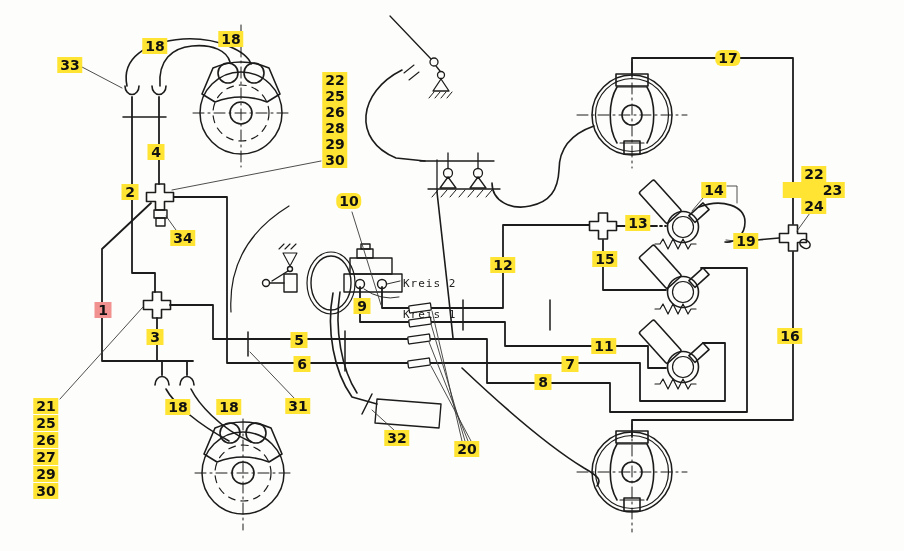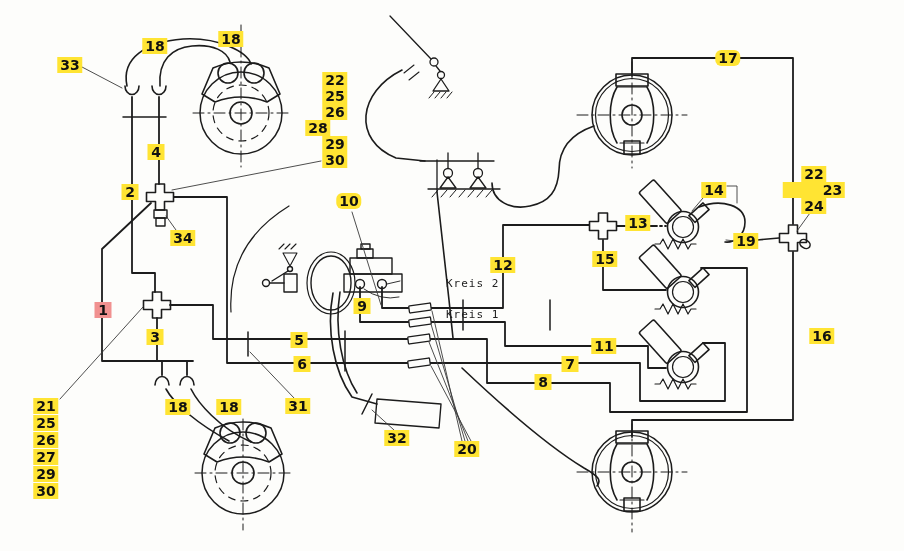--- a/index.html
+++ b/index.html
@@ -17,21 +17,21 @@
   .plabel{
     position:absolute;transform:translate(-50%,-50%);
     background:var(--label-bg);color:#111;
     font:700 14px/16px "DejaVu Sans",sans-serif;
     padding:0 3px;min-width:11px;text-align:center;white-space:nowrap;
     cursor:pointer;
   }
   .plabel.hl{background:var(--hl-bg);}
   .kreis{
     position:absolute;color:#222;
-    font:400 11px/13px "DejaVu Sans Mono",monospace;letter-spacing:1px;margin-left:43px;
+    font:400 11px/13px "DejaVu Sans Mono",monospace;letter-spacing:1px;
   }
 </style>
 </head>
 <body>
 
 <div class="stage" id="stage">
 
 <svg width="904" height="551" viewBox="0 0 904 551" fill="none" stroke="#1c1c1c" stroke-width="1.6" stroke-linecap="round" stroke-linejoin="round">
 
   <defs>
@@ -239,29 +239,29 @@
     <div class="plabel" style="left: 298px; top: 406px;">31</div>
     <div class="plabel" style="left: 397px; top: 438px;">32</div>
     <div class="plabel" style="left: 467px; top: 449px;">20</div>
     <div class="plabel" style="left: 299px; top: 340px;">5</div>
     <div class="plabel" style="left: 302px; top: 364px;">6</div>
     <div class="plabel" style="left: 362px; top: 306px;">9</div>
     <div class="plabel" style="left: 349px; top: 201px; border-radius: 6px;">10</div>
     <div class="plabel" style="left: 335px; top: 80px;">22</div>
     <div class="plabel" style="left: 335px; top: 96px;">25</div>
     <div class="plabel" style="left: 335px; top: 112px;">26</div>
-    <div class="plabel" style="left: 318px; top: 128px;">28</div>
+    <div class="plabel" style="left: 335px; top: 128px;">28</div>
     <div class="plabel" style="left: 335px; top: 144px;">29</div>
     <div class="plabel" style="left: 335px; top: 160px;">30</div>
     <div class="plabel" style="left: 503px; top: 265px;">12</div>
     <div class="plabel" style="left: 638px; top: 223px;">13</div>
     <div class="plabel" style="left: 714px; top: 190px;">14</div>
     <div class="plabel" style="left: 605px; top: 259px;">15</div>
     <div class="plabel" style="left: 746px; top: 241px;">19</div>
     <div class="plabel" style="left: 728px; top: 58px; border-radius: 6px;">17</div>
     <div class="plabel" style="left: 814px; top: 174px;">22</div>
     <div class="plabel" style="left: 814px; top: 190px; padding-left: 40px;">23</div>
     <div class="plabel" style="left: 814px; top: 206px;">24</div>
-    <div class="plabel" style="left: 790px; top: 336px; margin-left: 32px;">16</div>
+    <div class="plabel" style="left: 790px; top: 336px;">16</div>
     <div class="plabel" style="left: 604px; top: 346px;">11</div>
     <div class="plabel" style="left: 570px; top: 364px;">7</div>
     <div class="plabel" style="left: 543px; top: 382px;">8</div>
   </div>
 
 </body></html>

